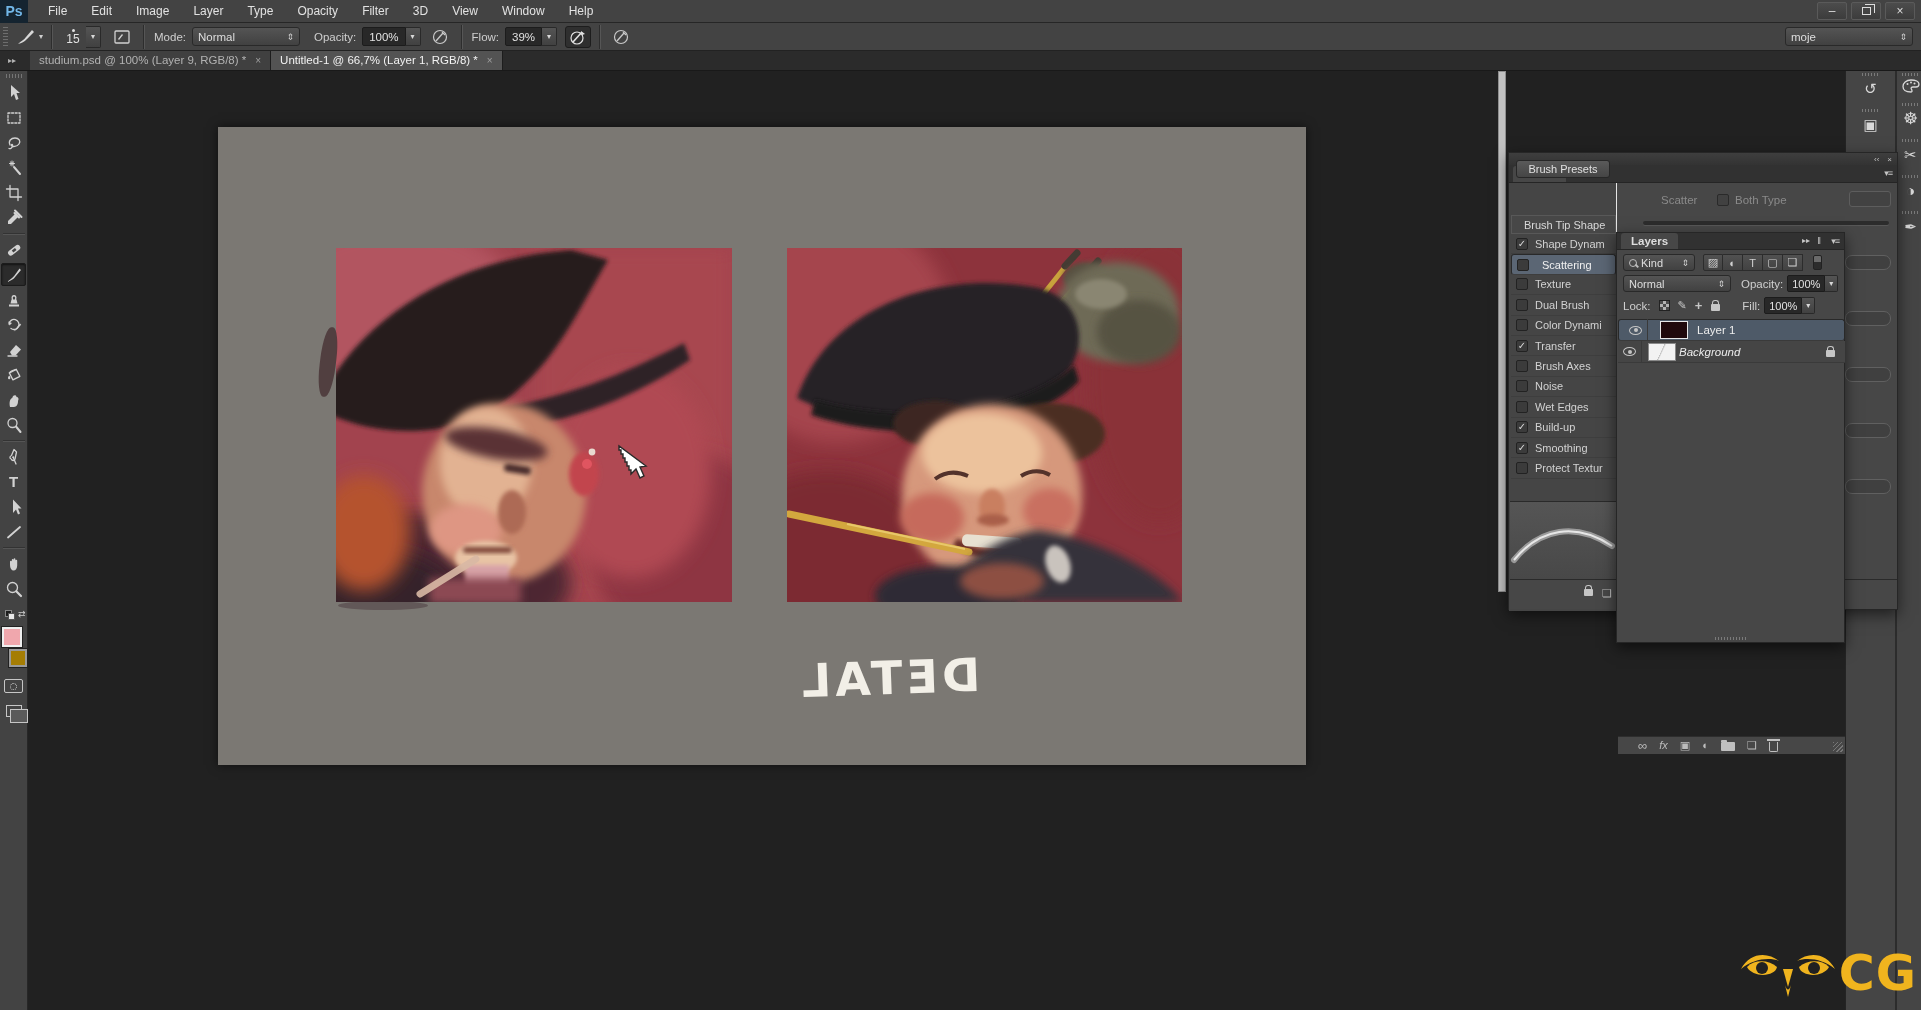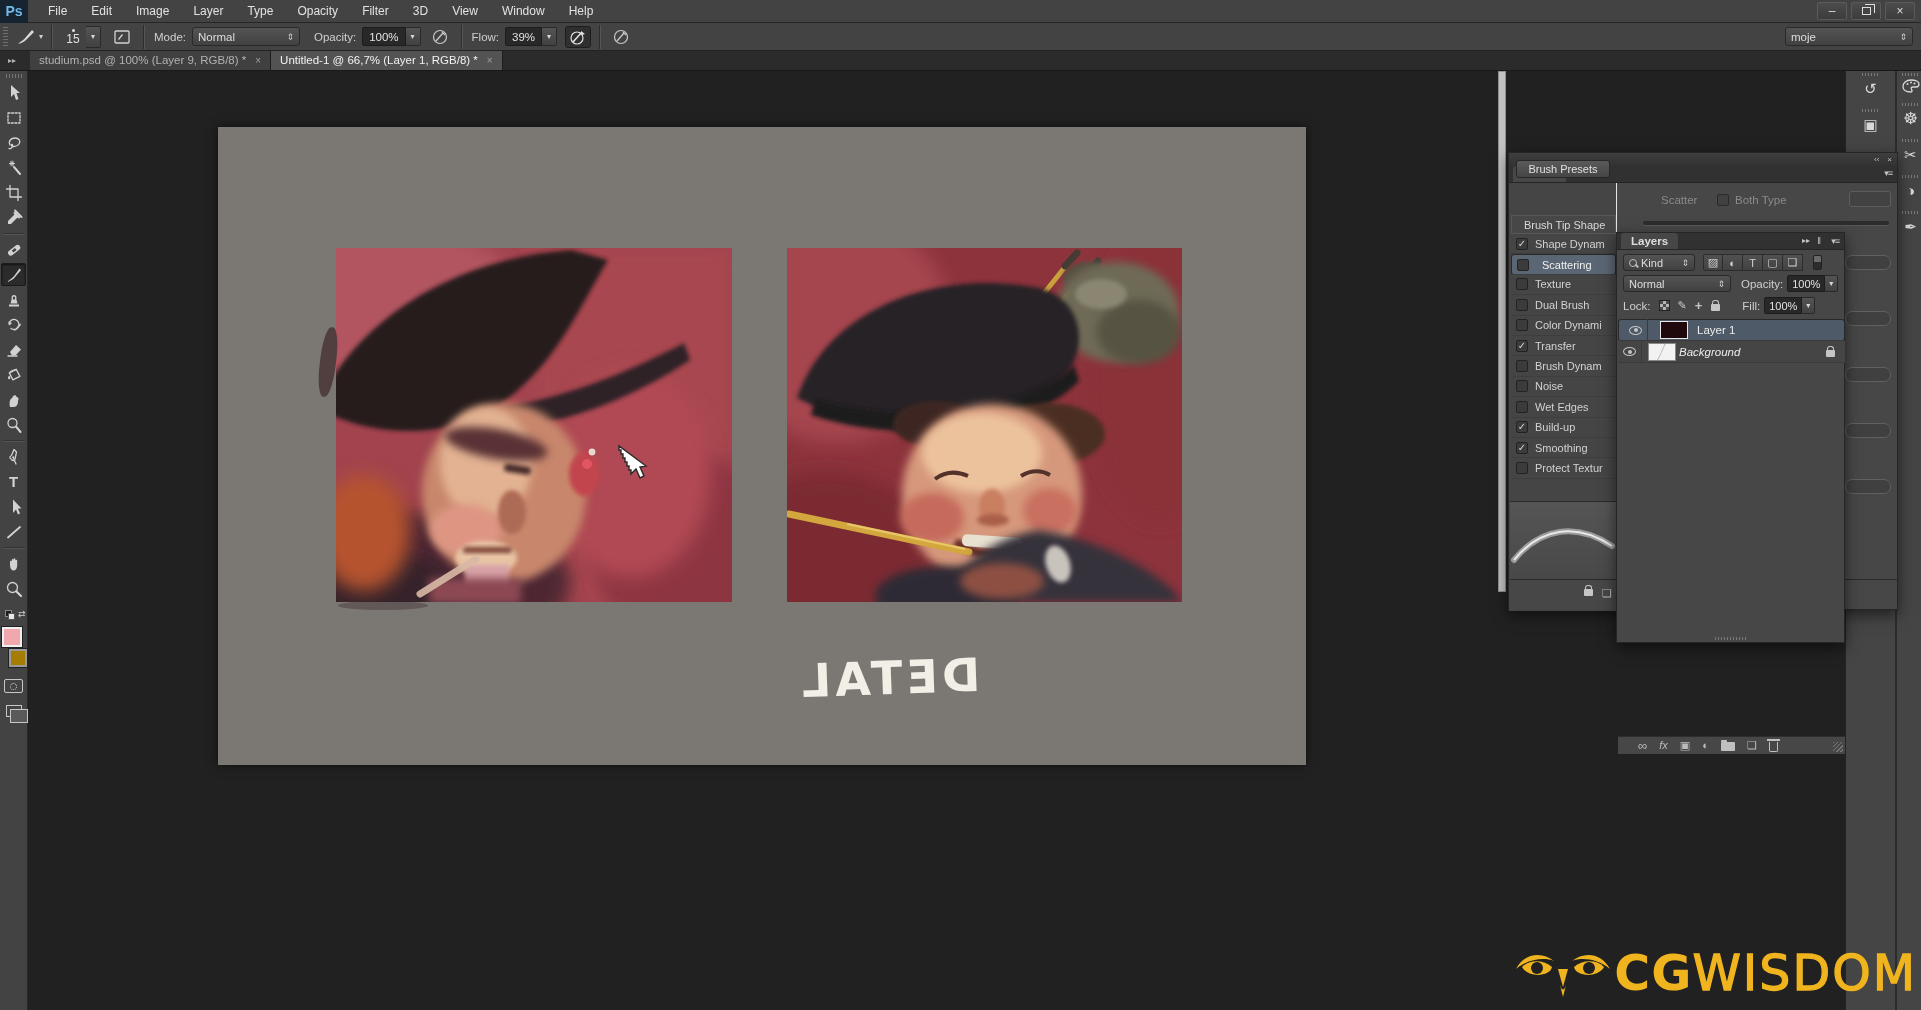--- a/index.html
+++ b/index.html
@@ -585,21 +585,21 @@
       <div class="bp-row">
           <span class="bp-check"></span>
           <span class="bp-label">Color Dynami</span>
         </div>
       <div class="bp-row">
           <span class="bp-check">✓</span>
           <span class="bp-label">Transfer</span>
         </div>
       <div class="bp-row">
           <span class="bp-check"></span>
-          <span class="bp-label">Brush Dynam</span>
+          <span class="bp-label">Brush Axes</span>
         </div>
       <div class="bp-row">
           <span class="bp-check"></span>
           <span class="bp-label">Noise</span>
         </div>
       <div class="bp-row">
           <span class="bp-check"></span>
           <span class="bp-label">Wet Edges</span>
         </div>
       <div class="bp-row">
@@ -732,14 +732,13 @@
       <path d="M96 24 C88 8 70 6 58 16 C68 12 84 14 96 24 Z"></path>
       <path d="M8 22 C16 14 30 15 38 22 C36 32 14 33 8 22 Z"></path>
       <path d="M90 22 C82 14 68 15 60 22 C62 32 84 33 90 22 Z"></path>
       <path d="M44 24 L54 24 L49 42 Z"></path>
       <path d="M46 40 C48 46 50 46 52 40 L49 52 Z"></path>
     </g>
     <circle cx="23" cy="23" r="6" fill="#212121"></circle>
     <circle cx="75" cy="23" r="6" fill="#212121"></circle>
   </svg>
   <span class="wm-bold" style="color:#f0b41e">CG</span>
-  <span class="wm-light" style="color:#f0b41e">WISDOM</span>
 </div>
 
 </body></html>

